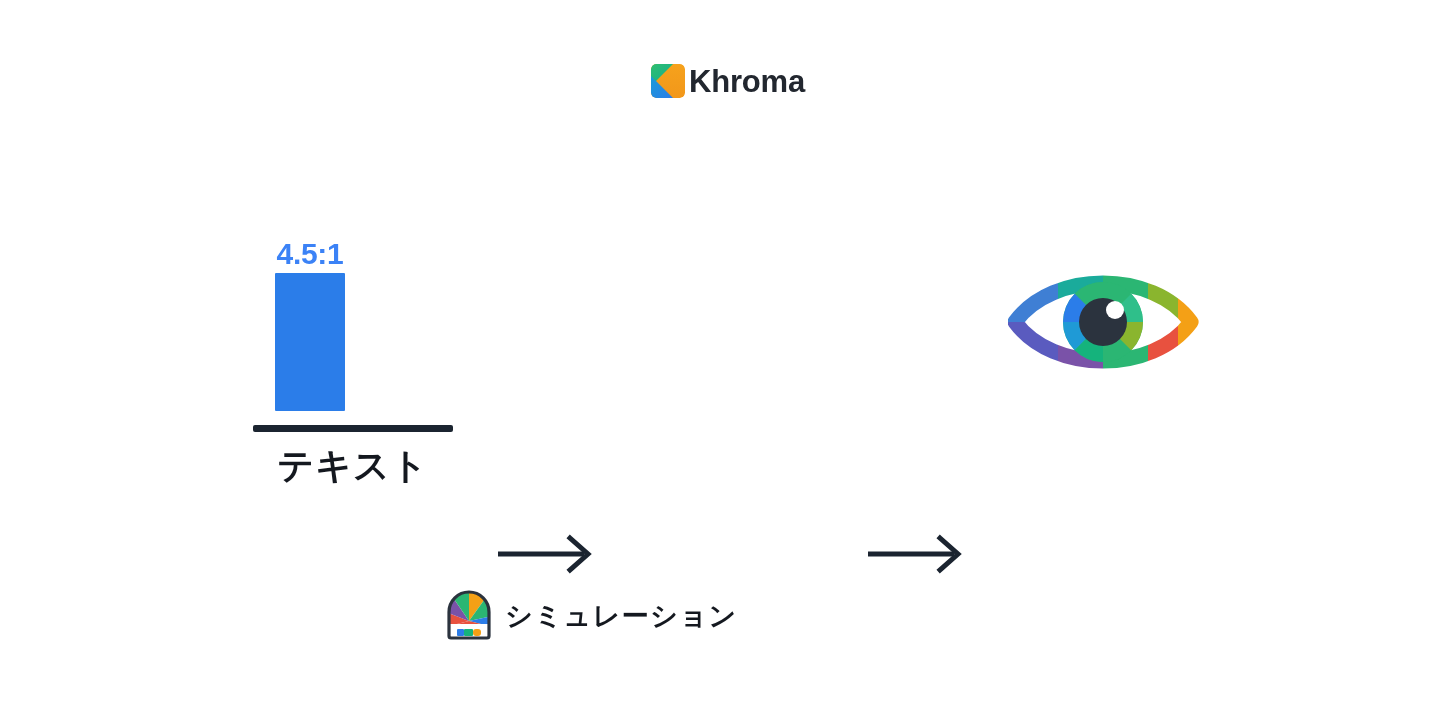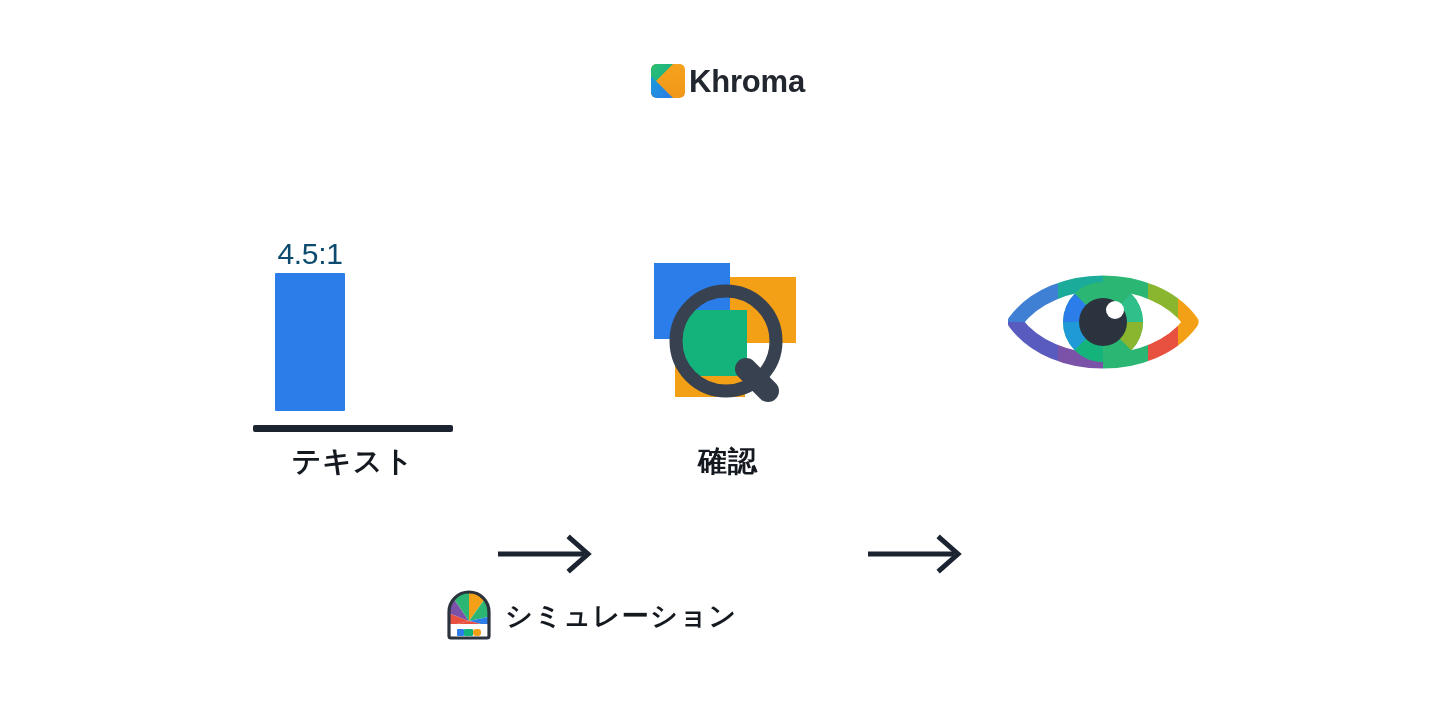--- a/index.html
+++ b/index.html
@@ -65,21 +65,21 @@
     position: relative;
     height: 220px;
     width: 100%;
   }
   .step-label {
     position: absolute;
     top: 232px;
     left: 0;
     width: 100%;
     text-align: center;
-    font-size: 29px;
+    font-size: 36px;
     font-weight: 700;
     color: #14181f;
     letter-spacing: 1px;
     line-height: 1.2;
     white-space: nowrap;
   }
 
   
   #step-text     { left: 203px; width: 300px; }
   
@@ -105,22 +105,22 @@
     bottom: 6px;
     width: 70px;
   }
   .bar-value {
     position: absolute;
     bottom: 100%;
     left: 50%;
     transform: translateX(-50%);
     margin-bottom: 4px;
     font-size: 30px;
-    font-weight: 400;
-    color: #0c4a6e;
+    font-weight: 700;
+    color: #3b82f6;
     line-height: 1;
     white-space: nowrap;
     letter-spacing: -0.3px;
     text-align: center;
   }
   .bar-rect {
     width: 100%;
     border-radius: 1px;
   }
   #bar-0 { left: 22px; }
@@ -222,39 +222,20 @@
     <div class="step-label">テキスト</div>
   </div>
 
   <div class="arrow" id="arrow-1">
     <svg width="100" height="46" viewBox="0 0 100 46" aria-hidden="true">
       <path d="M2 24 H88" stroke="#1b2430" stroke-width="5" stroke-linecap="butt" fill="none"></path>
       <path d="M74 8 L92 24 L74 40" stroke="#1b2430" stroke-width="5" fill="none" stroke-linecap="square" stroke-linejoin="miter"></path>
     </svg>
   </div>
 
-  <div class="step" id="step-check">
-    <div class="step-art">
-      <svg width="300" height="220" viewBox="0 0 300 220" aria-hidden="true">
-
-        <rect x="76" y="51" width="76" height="76" fill="#2b7de9"></rect>
-
-        <rect x="152" y="65" width="66" height="66" fill="#f4a016"></rect>
-
-        <rect x="97" y="115" width="70" height="70" fill="#f4a016"></rect>
-
-        <rect x="103" y="98" width="66" height="66" fill="#15b37c"></rect>
-
-        <path d="M168 157 L190 179" stroke="#37414f" stroke-width="22" stroke-linecap="round" fill="none"></path>
-
-        <circle cx="148" cy="129" r="50" fill="none" stroke="#37414f" stroke-width="13"></circle>
-      </svg>
-    </div>
-    <div class="step-label">確認</div>
-  </div>
 
   <div class="arrow" id="arrow-2">
     <svg width="100" height="46" viewBox="0 0 100 46" aria-hidden="true">
       <path d="M2 24 H88" stroke="#1b2430" stroke-width="5" stroke-linecap="butt" fill="none"></path>
       <path d="M74 8 L92 24 L74 40" stroke="#1b2430" stroke-width="5" fill="none" stroke-linecap="square" stroke-linejoin="miter"></path>
     </svg>
   </div>
 
   <div class="step" id="step-vision">
     <div class="step-art">

